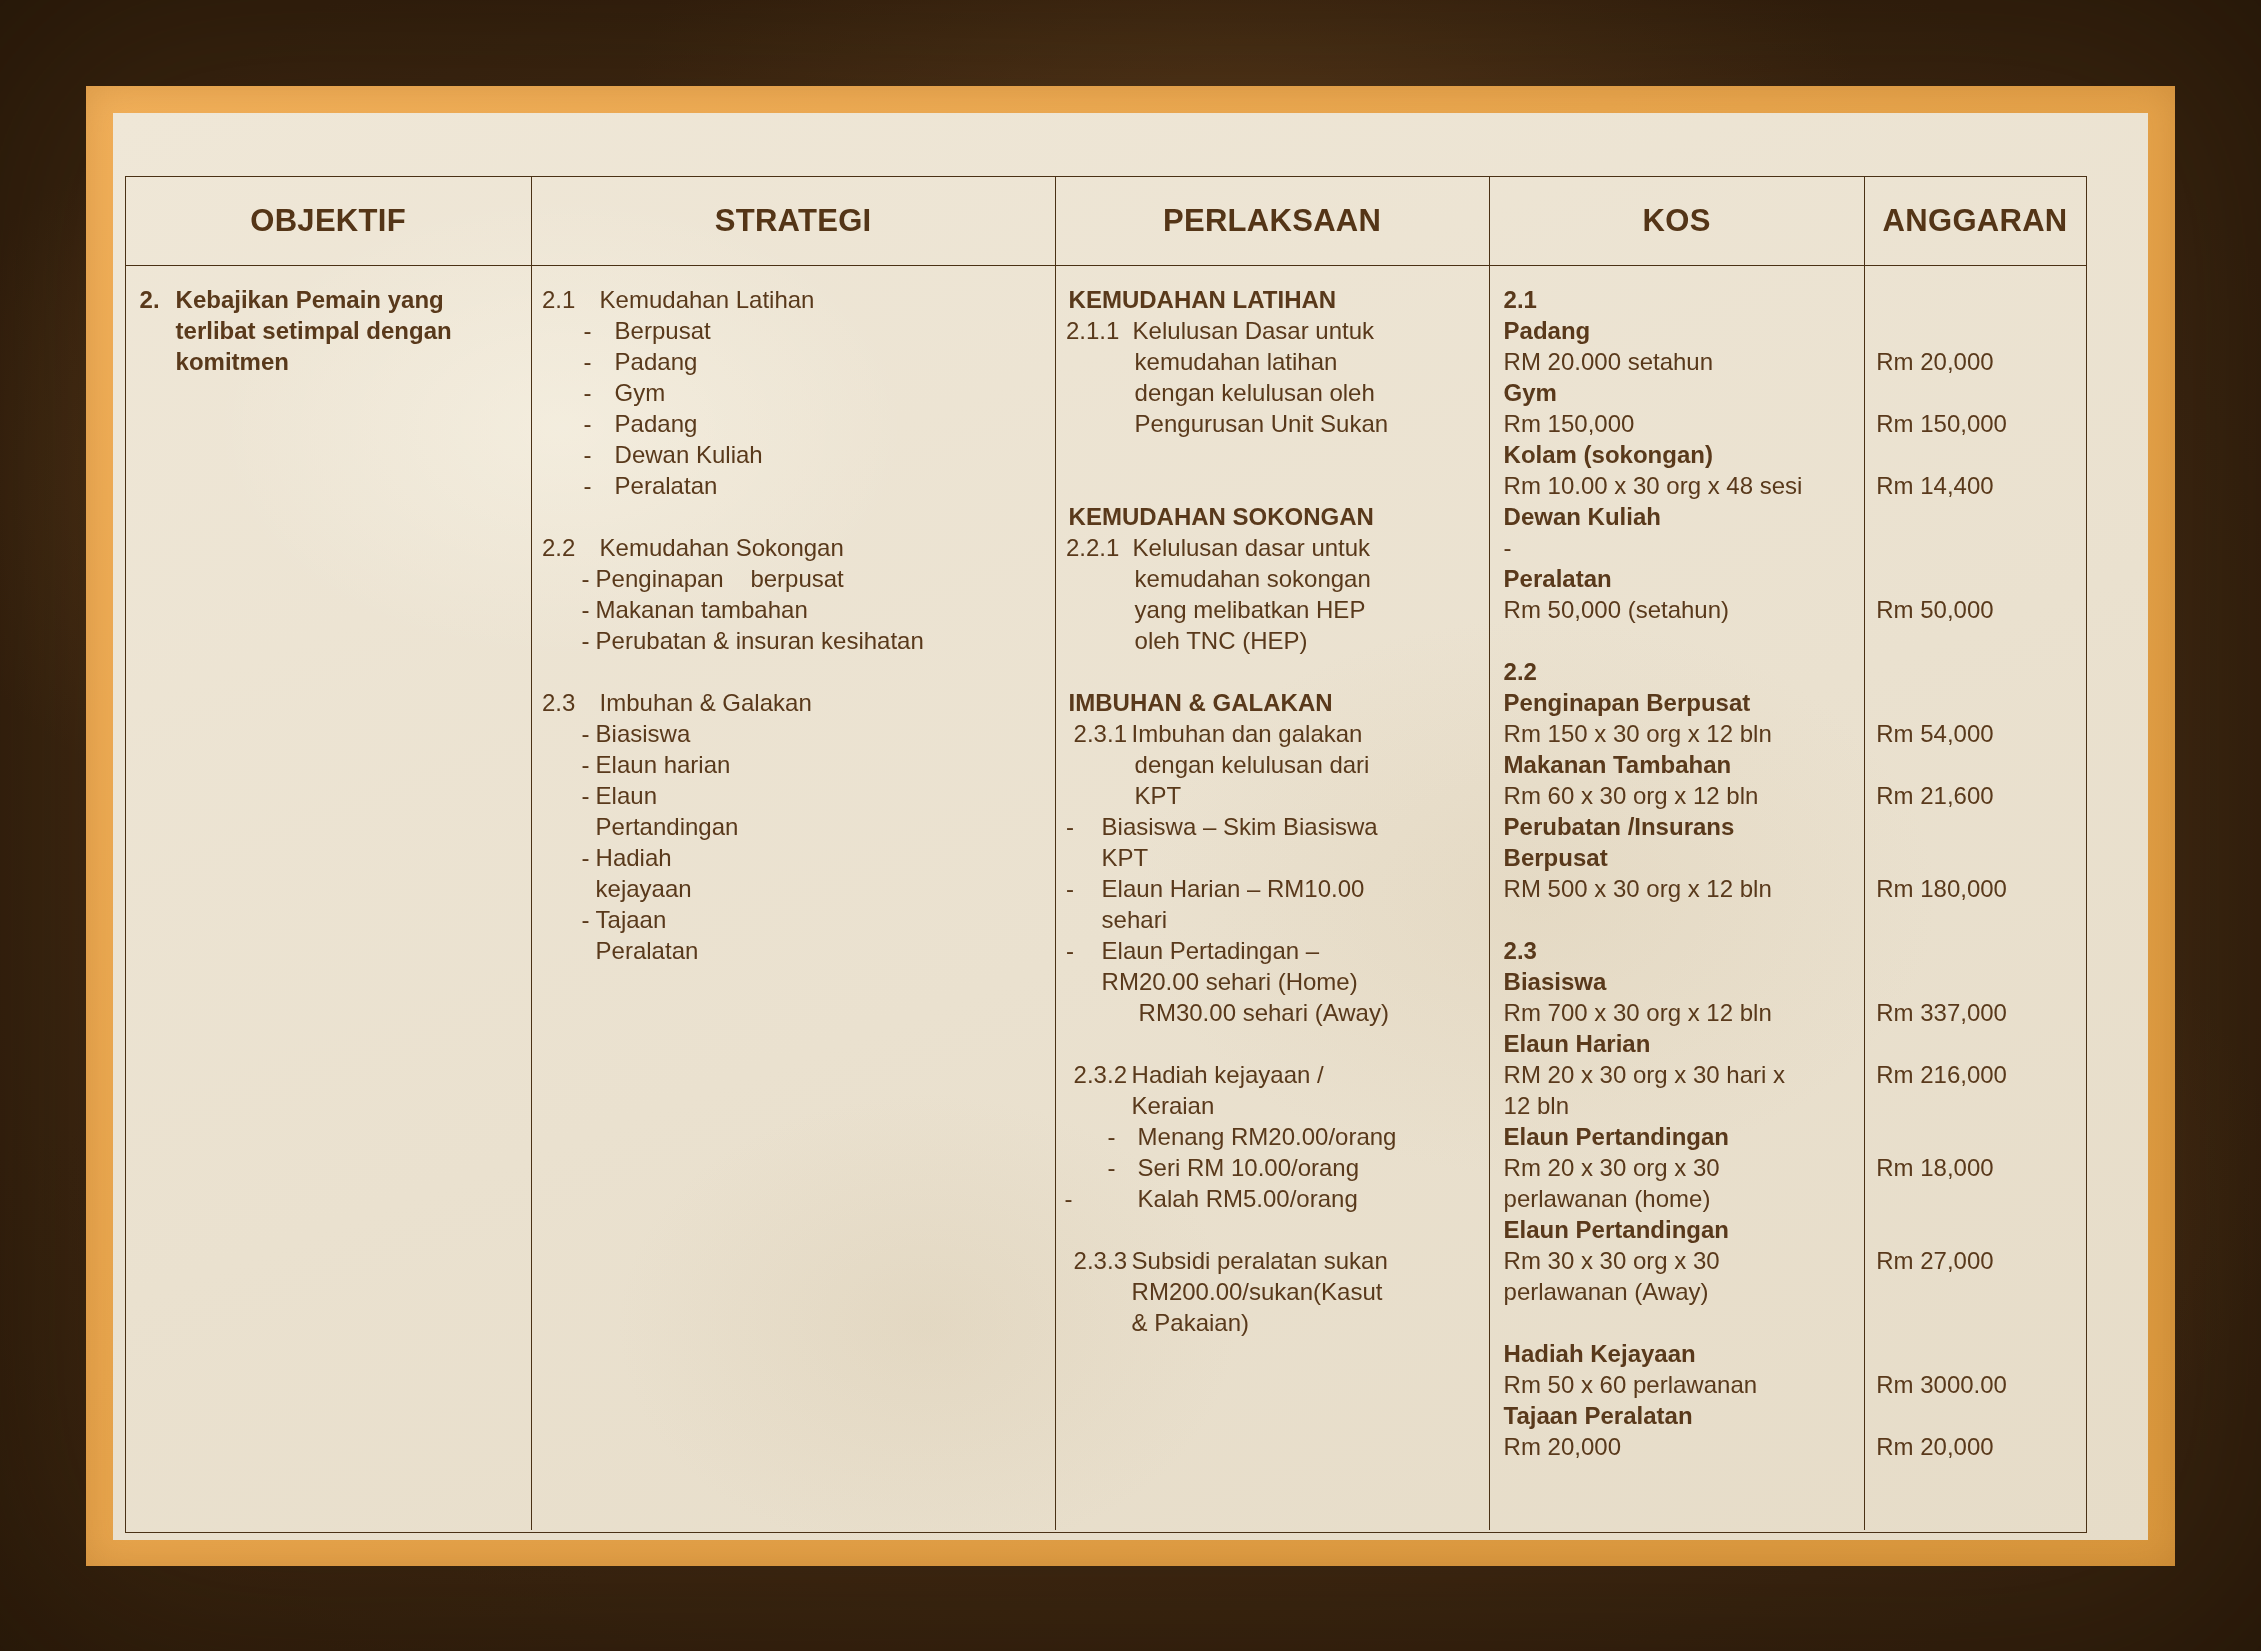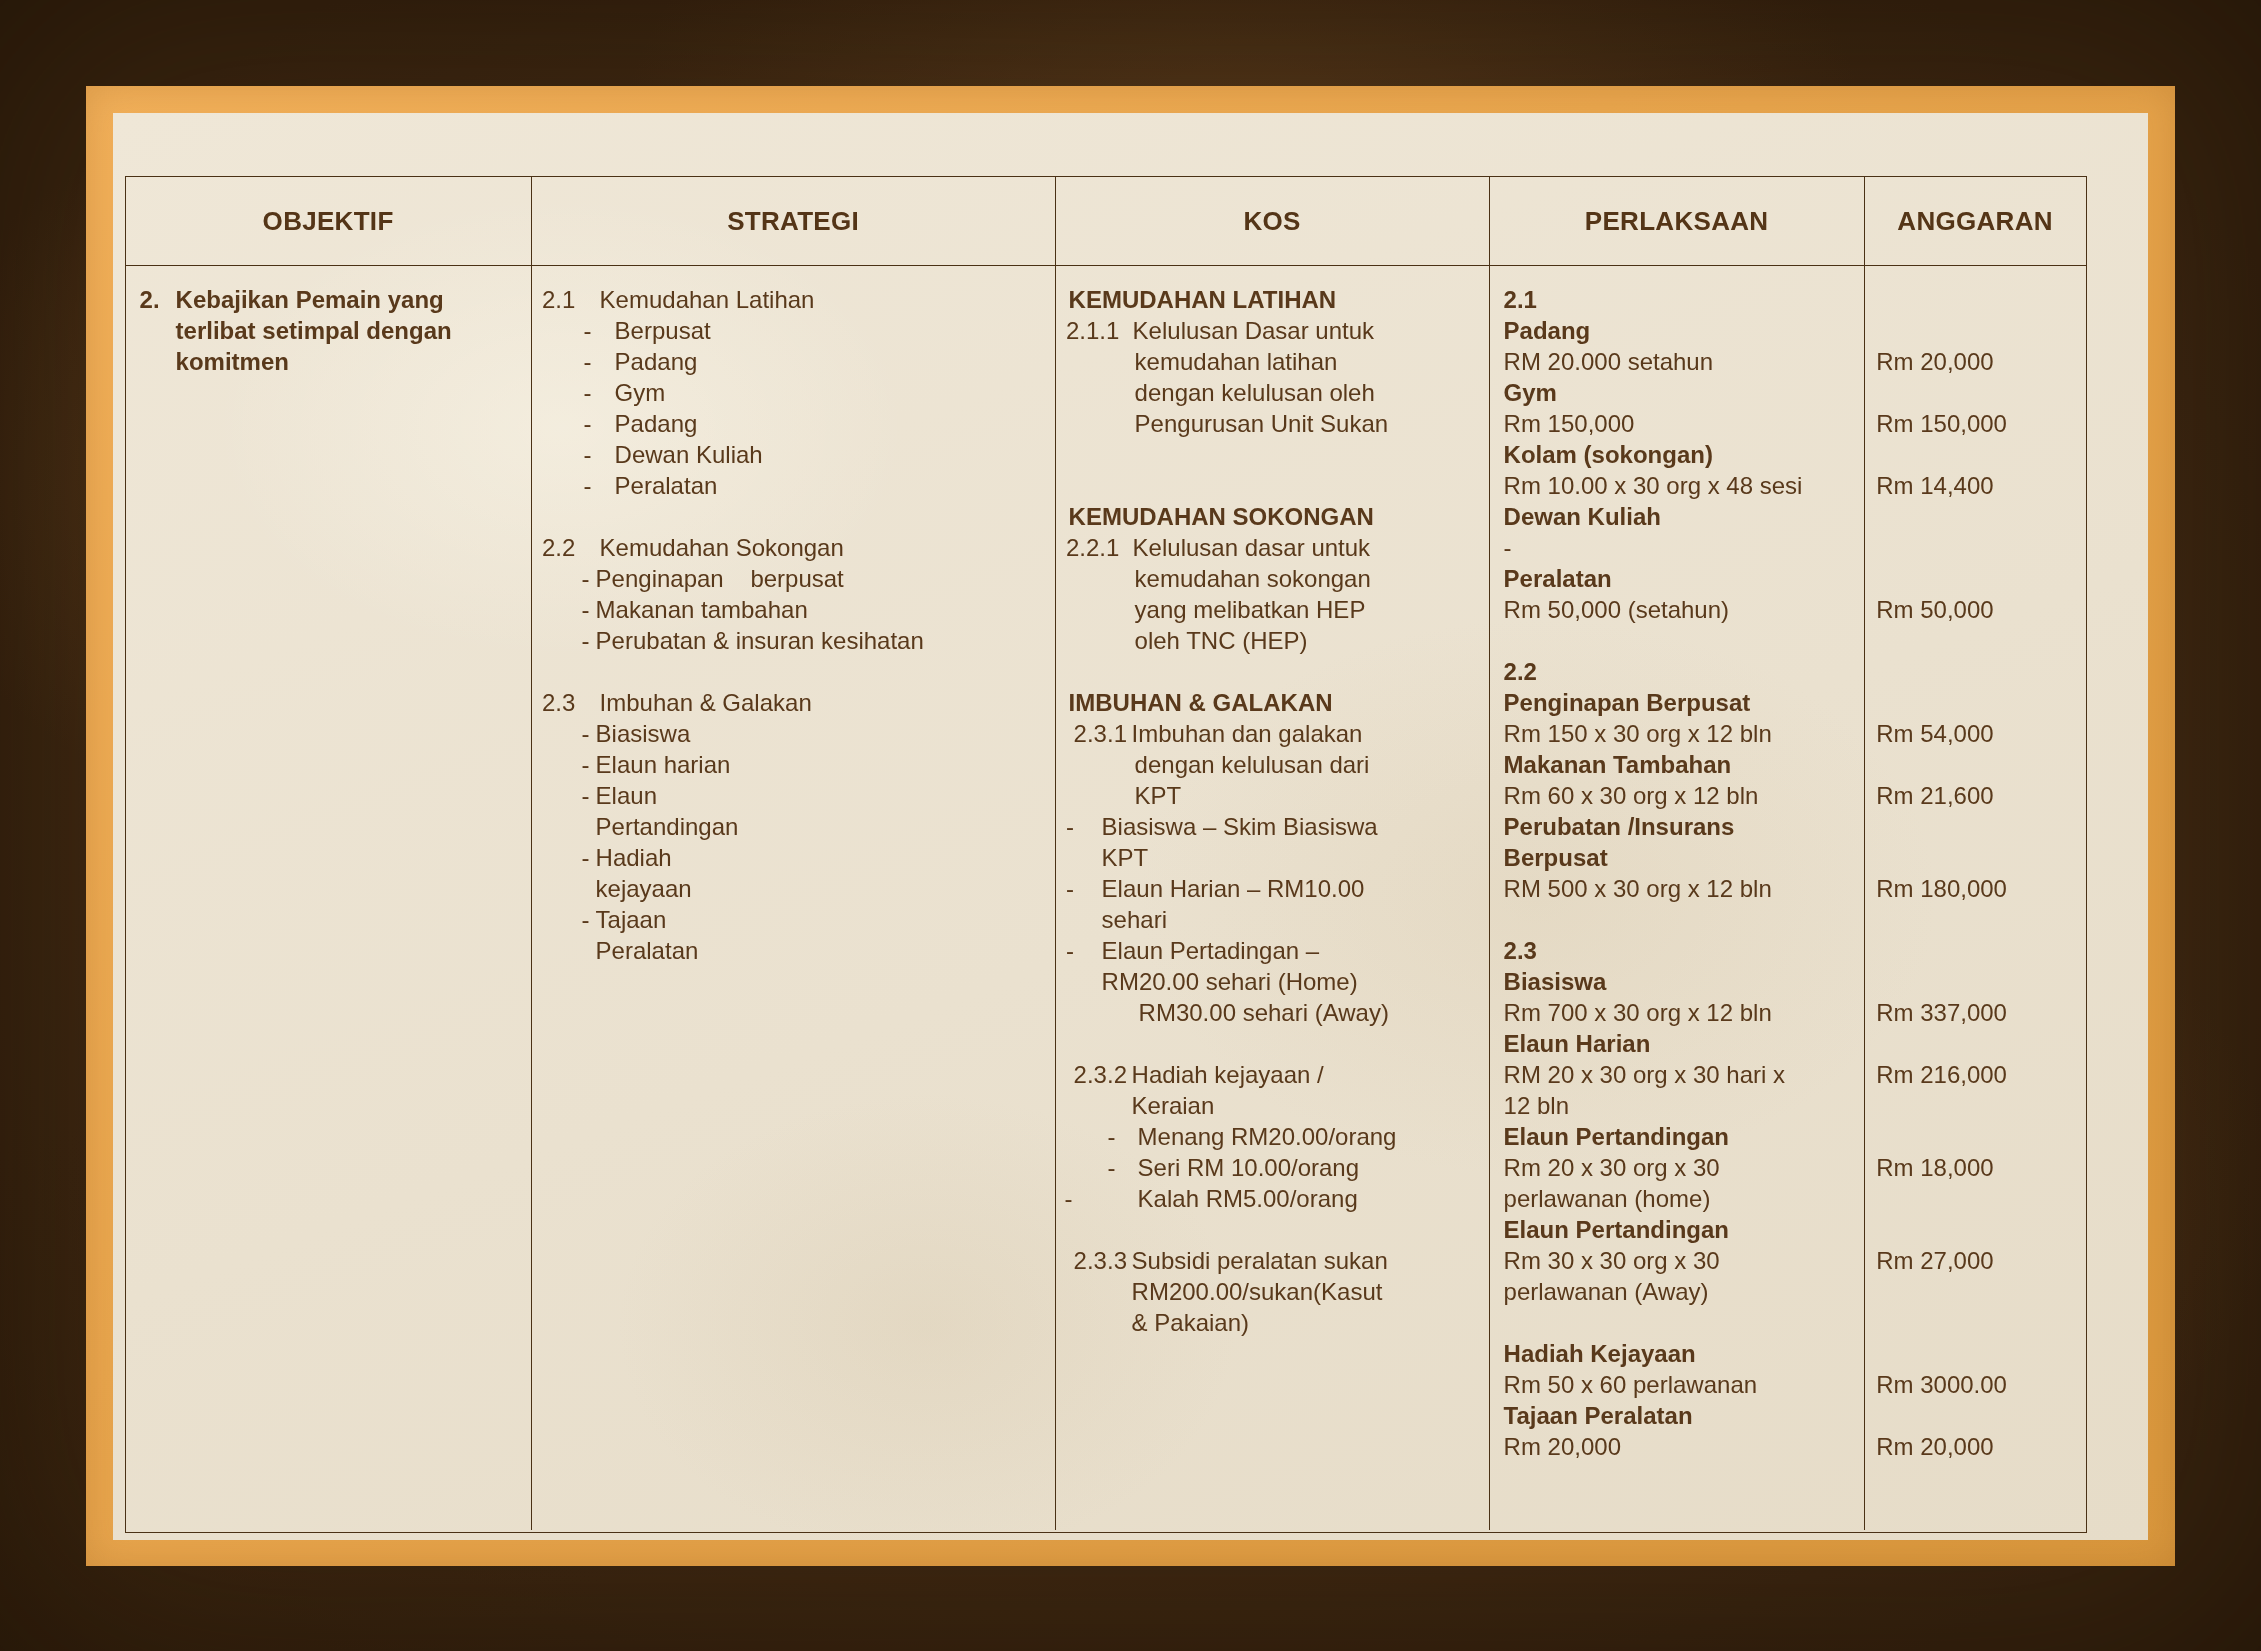--- a/index.html
+++ b/index.html
@@ -38,21 +38,21 @@
     width:1960px;height:1355px;
     border:1.9px solid #4a3115;
     display:grid;
     grid-template-columns:406px 524px 434px 375px 221px;
     grid-template-rows:89px 1264px;
     color:#59391b;
   }
   .hcell{
     border-right:1.9px solid #4a3115;border-bottom:1.9px solid #4a3115;
     display:flex;align-items:center;justify-content:center;
-    font-weight:bold;font-size:26px;letter-spacing:0.3px;color:#543517;
+    font-weight:bold;font-size:31px;letter-spacing:0.3px;color:#543517;
   }
   .hcell:nth-child(5){border-right:none;}
   .bcell{
     border-right:1.9px solid #4a3115;
     padding-top:18px;box-sizing:border-box;
     font-size:24px;overflow:hidden;position:relative;
   }
   .cell-anggaran{border-right:none;}
   .line{position:relative;height:31px;line-height:31px;}
   .line .m,.line .t{position:absolute;top:0;white-space:pre;}
@@ -86,24 +86,24 @@
 <div class="frame"></div>
 <div class="paper">
   <div class="tbl">
     <div class="hcell">
         <span>OBJEKTIF</span>
       </div>
     <div class="hcell">
         <span>STRATEGI</span>
       </div>
     <div class="hcell">
+        <span>PERLAKSAAN</span>
+      </div>
+    <div class="hcell">
         <span>KOS</span>
-      </div>
-    <div class="hcell">
-        <span>PERLAKSAAN</span>
       </div>
     <div class="hcell">
         <span>ANGGARAN</span>
       </div>
 
     <div class="bcell cell-objektif">
         <div class="line o bold">
           <span class="m">2.</span>
           <span class="t">Kebajikan Pemain yang</span>
         </div>

